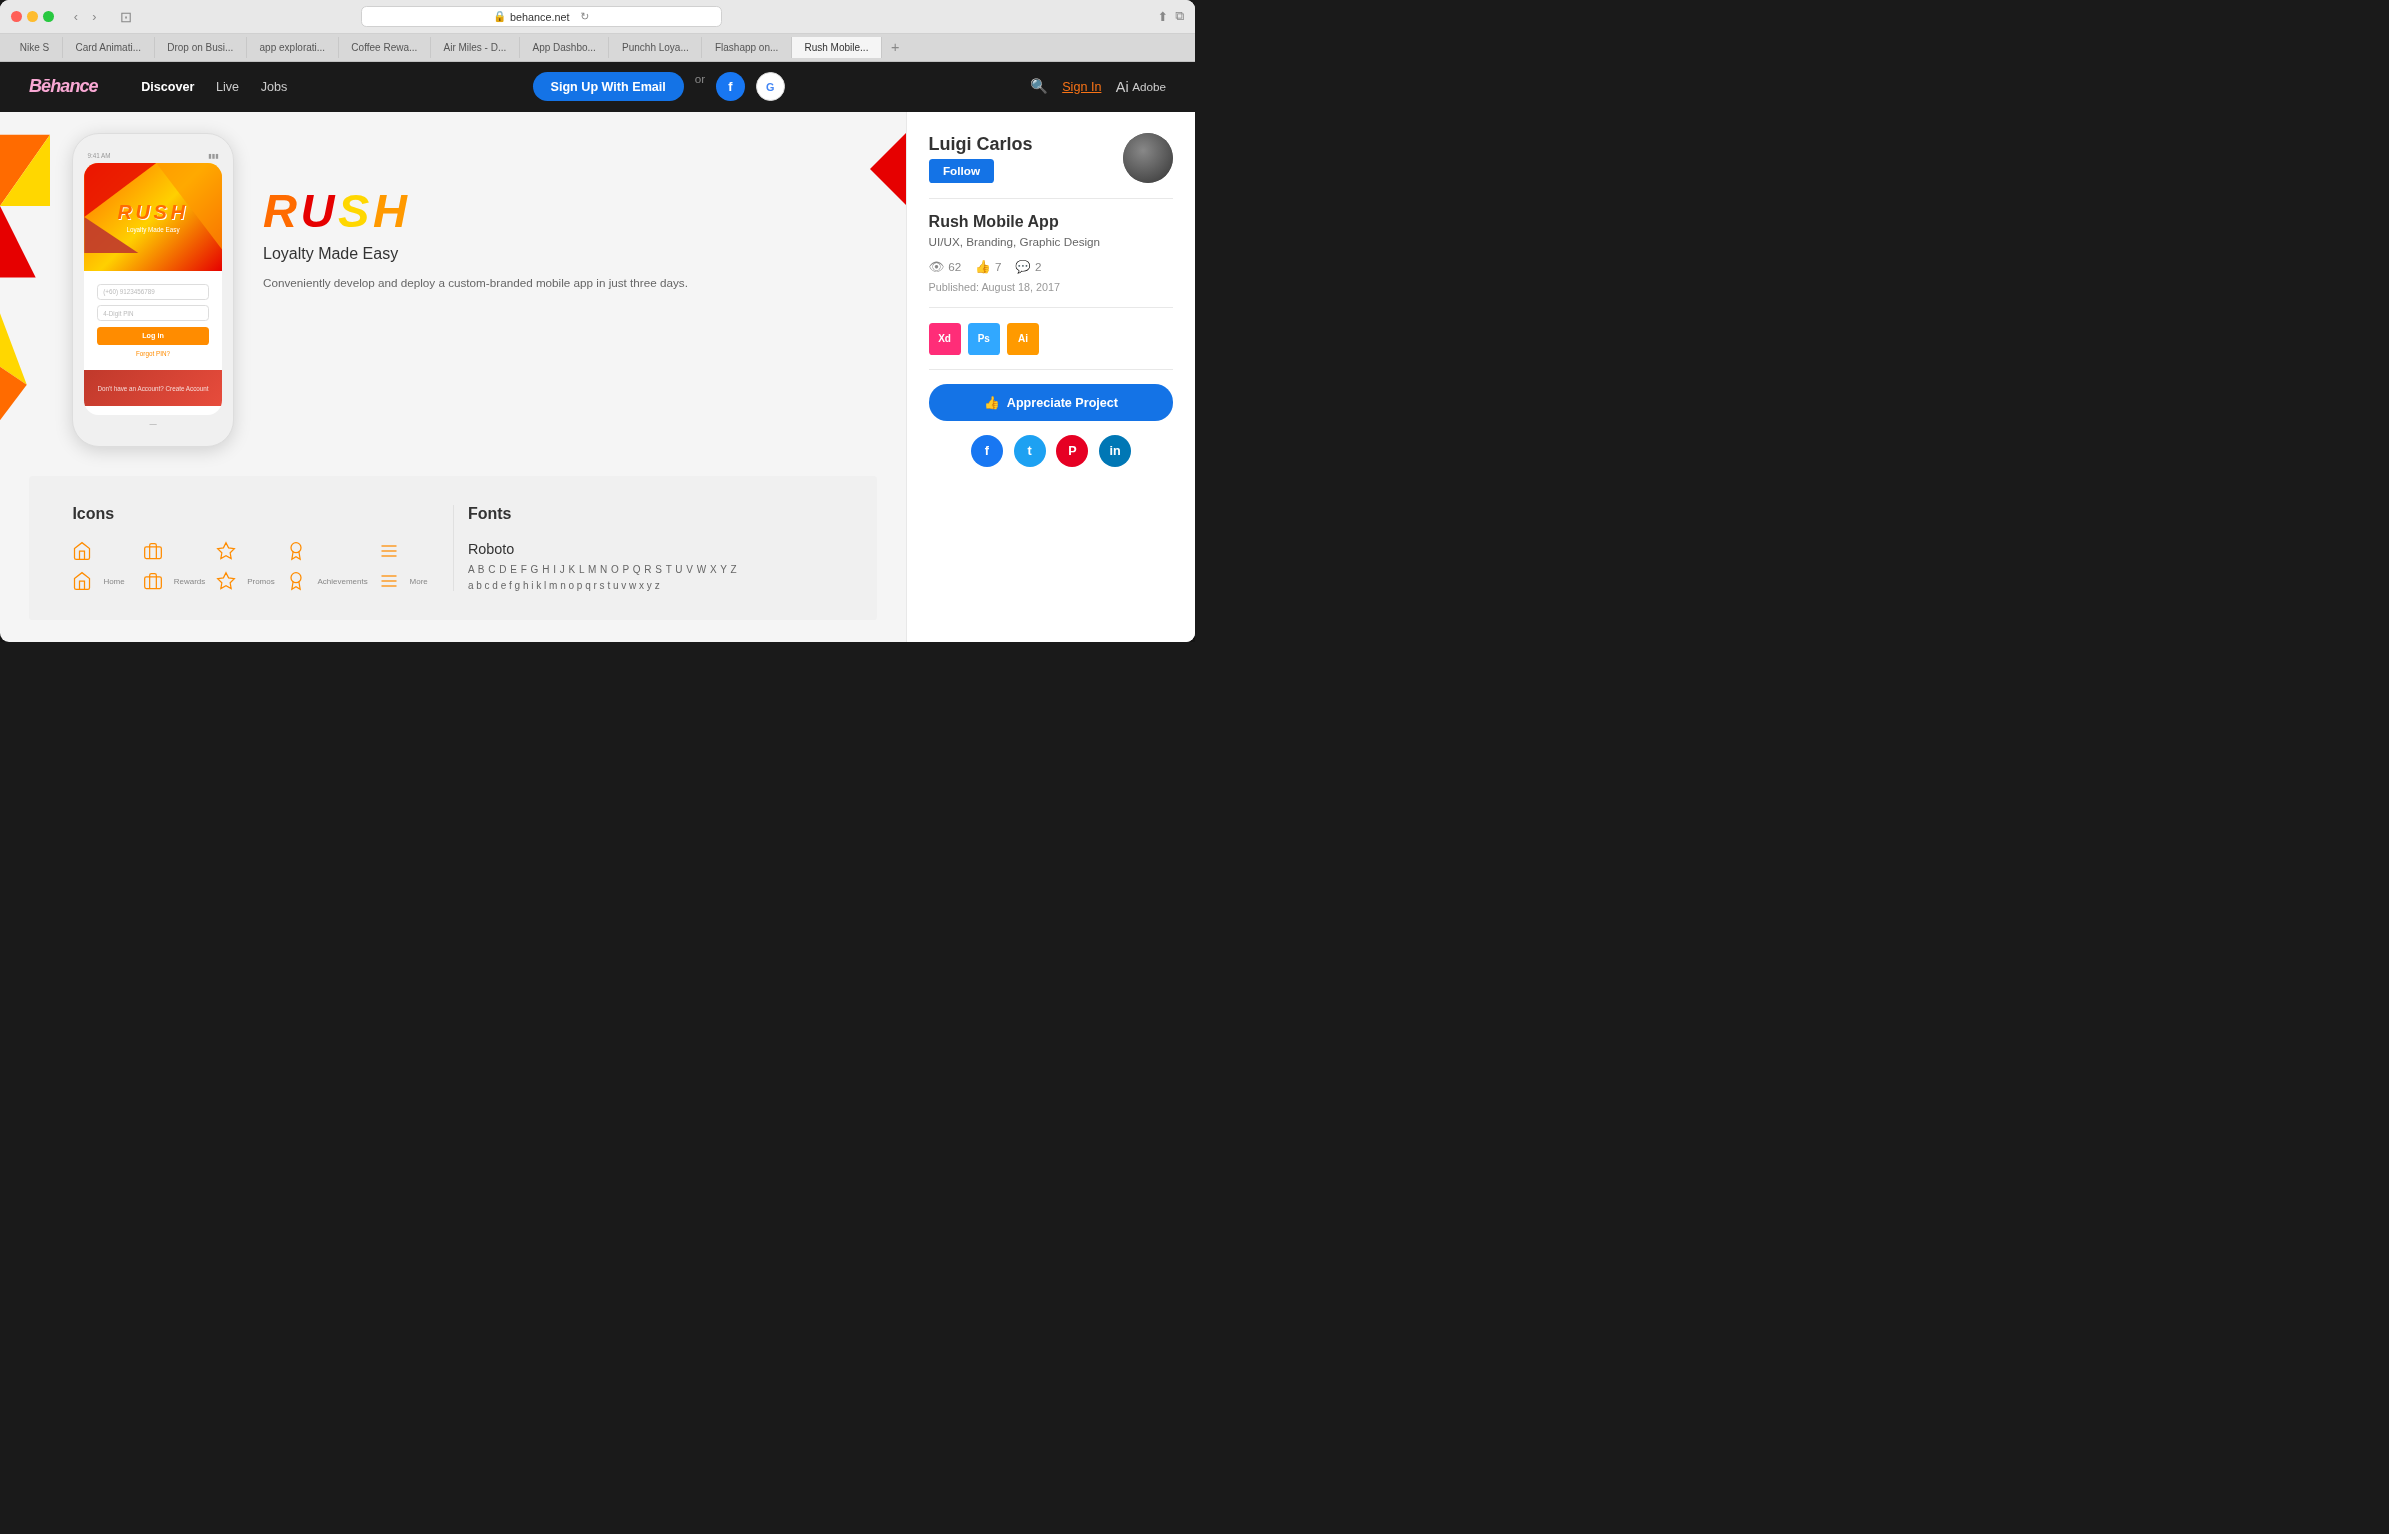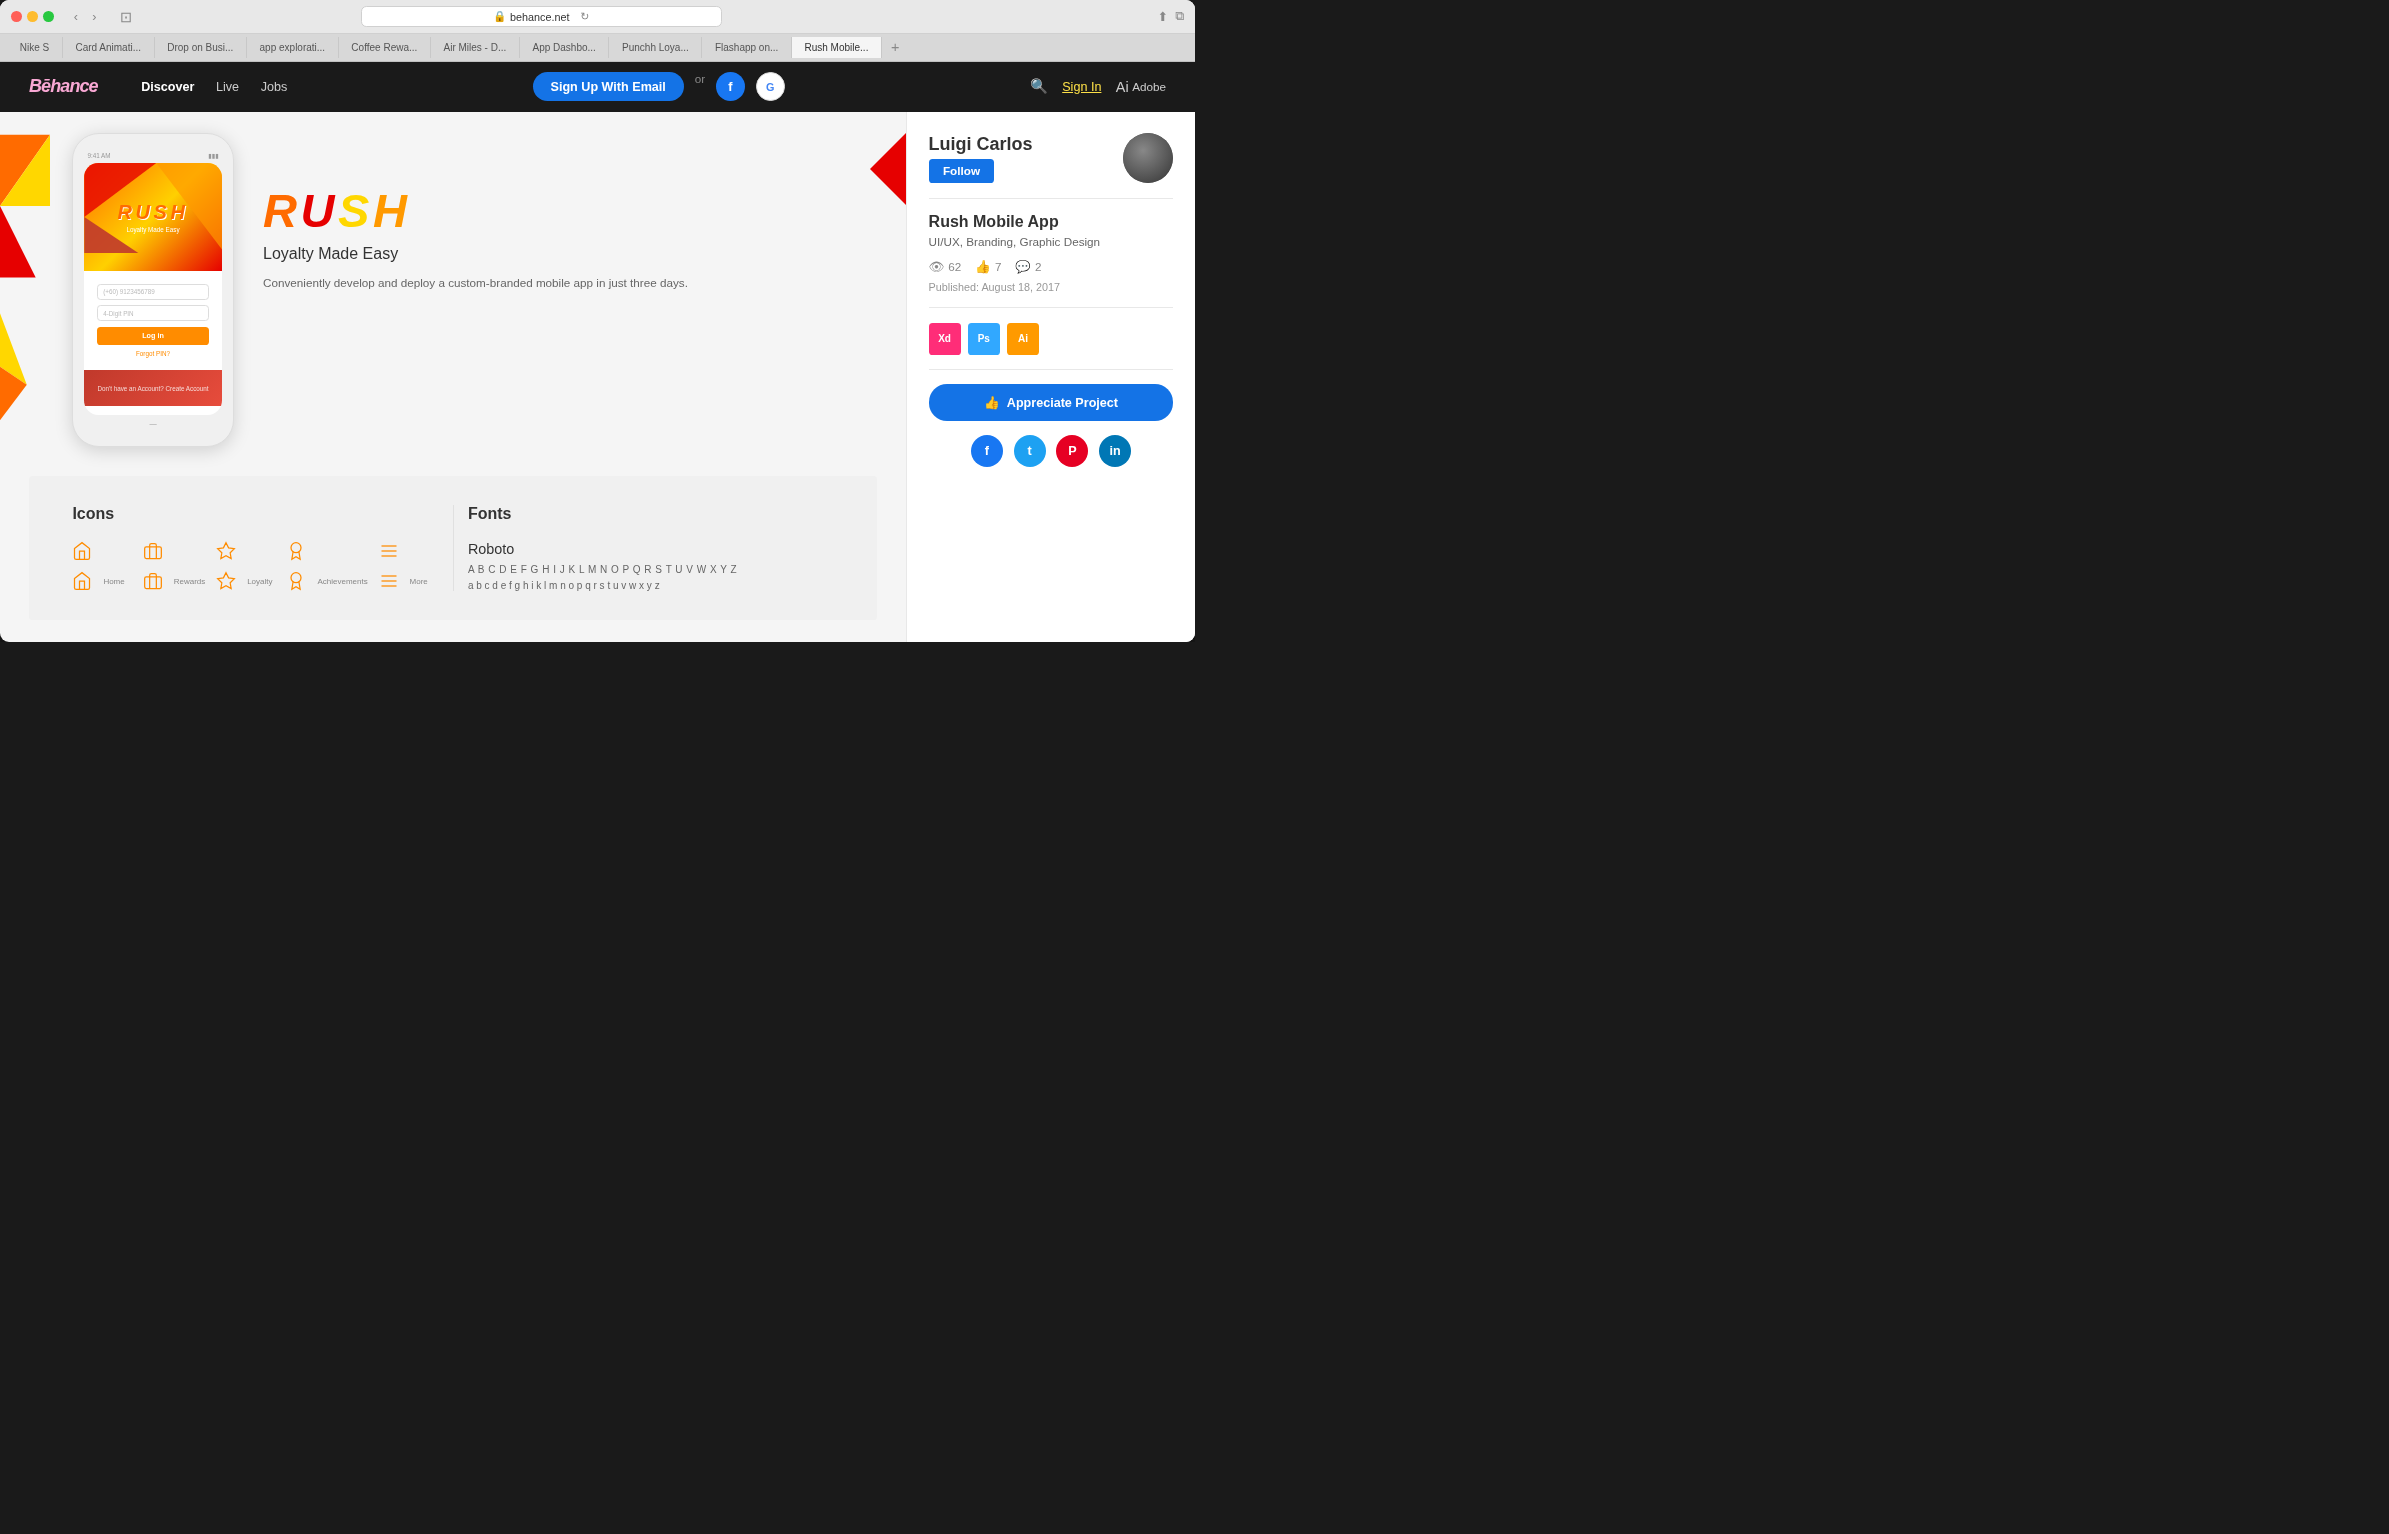--- a/index.html
+++ b/index.html
@@ -35,21 +35,21 @@
     .nav-link { color: #ccc; font-size: 12.6px; cursor: pointer; text-decoration: none; }
     .nav-link.active { color: #fff; font-weight: 600; }
     .nav-center { flex: 1; display: flex; justify-content: center; gap: 10.8px; }
     .signup-btn { background: #1473e6; color: #fff; border: none; border-radius: 18px; padding: 7.2px 18px; font-size: 12.6px; font-weight: 600; cursor: pointer; }
     .or-text { color: #888; font-size: 11.7px; }
     .social-icon { width: 29px; height: 29px; border-radius: 50%; display: flex; align-items: center; justify-content: center; cursor: pointer; font-size: 12.6px; font-weight: 700; }
     .fb-icon { background: #1877f2; color: #fff; }
     .google-icon { background: #fff; border: 0.9px solid #ddd; }
     .nav-right { display: flex; align-items: center; gap: 14.4px; margin-left: auto; }
     .search-icon-nav { color: #ccc; font-size: 14.4px; cursor: pointer; }
-    .signin-link { color: #fde047; font-size: 12.6px; cursor: pointer; text-decoration: underline; }
+    .signin-link { color: #f97316; font-size: 12.6px; cursor: pointer; text-decoration: underline; }
     .adobe-logo { color: #ccc; font-size: 11.7px; display: flex; align-items: center; gap: 3.6px; }
 
     
     .project-area { flex: 1; padding: 21.6px 29px; }
     .phone-mockup { width: 162px; background: #f0f0f0; border-radius: 27px; border: 1.8px solid #ddd; padding: 18px 10.8px; box-shadow: 0 3.6px 18px rgba(0,0,0,0.15); position: relative; }
     .phone-screen { background: #fff; border-radius: 14.4px; overflow: hidden; min-height: 252px; position: relative; }
     .phone-screen-top { background: linear-gradient(135deg, #ff6b00 0%, #ffd000 50%, #e60000 100%); height: 108px; display: flex; align-items: center; justify-content: center; flex-direction: column; position: relative; }
     .phone-rush-logo { color: #fff; font-size: 21.6px; font-weight: 900; letter-spacing: 1.8px; font-style: italic; }
     .phone-tagline { color: rgba(255,255,255,0.9); font-size: 7.2px; margin-top: 1.8px; }
     .phone-form { padding: 13px; }
@@ -303,21 +303,21 @@
               <svg width="20" height="20" viewBox="0 0 24 24" fill="none" stroke="#ff8c00" stroke-width="1.5">
                 <rect x="2" y="7" width="20" height="14" rx="2"></rect>
                   <path d="M16 21V5a2 2 0 00-2-2h-4a2 2 0 00-2 2v16"></path>
               </svg>
               <span class="icon-label">Rewards</span>
             </div>
             <div class="icon-item">
               <svg width="20" height="20" viewBox="0 0 24 24" fill="none" stroke="#ff8c00" stroke-width="1.5">
                 <polygon points="12,2 15.09,8.26 22,9.27 17,14.14 18.18,21.02 12,17.77 5.82,21.02 7,14.14 2,9.27 8.91,8.26 12,2"></polygon>
               </svg>
-              <span class="icon-label">Loyalty</span>
+              <span class="icon-label">Promos</span>
             </div>
             <div class="icon-item">
               <svg width="20" height="20" viewBox="0 0 24 24" fill="none" stroke="#ff8c00" stroke-width="1.5">
                 <circle cx="12" cy="8" r="6"></circle>
                   <path d="M15.477 12.89L17 22l-5-3-5 3 1.523-9.11"></path>
               </svg>
               <span class="icon-label">Achievements</span>
             </div>
             <div class="icon-item">
               <svg width="20" height="20" viewBox="0 0 24 24" fill="none" stroke="#ff8c00" stroke-width="1.5">

